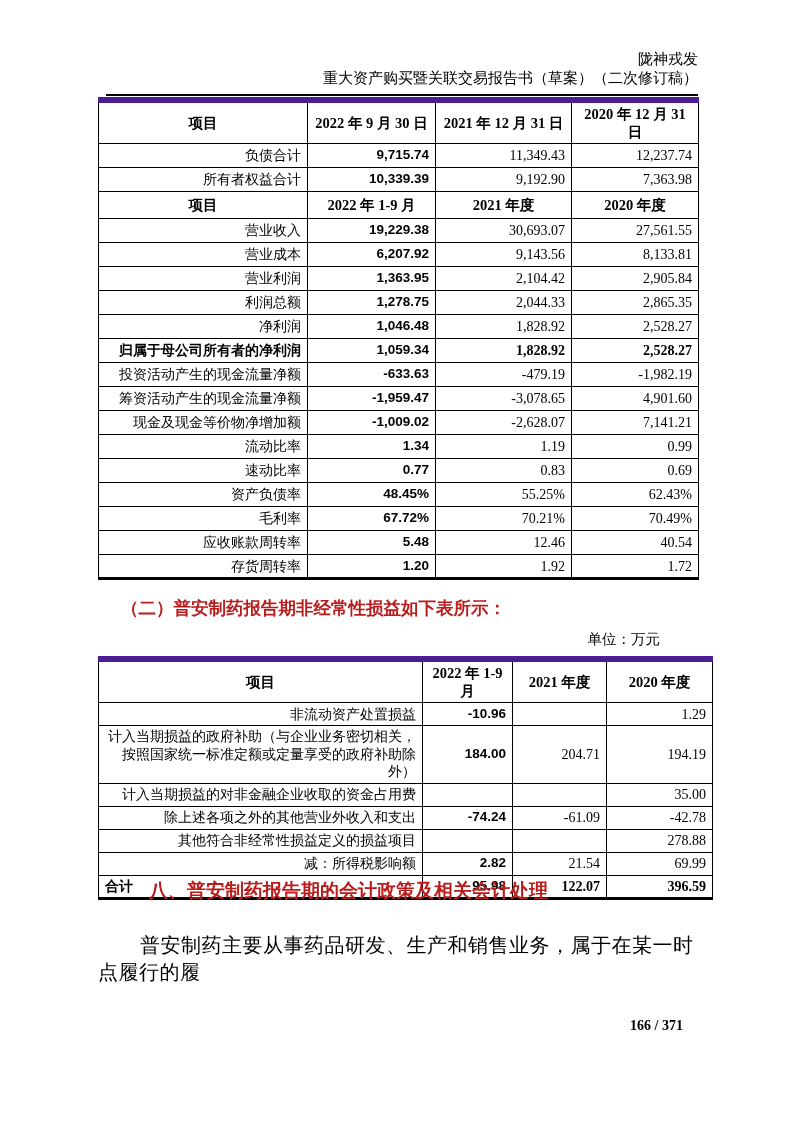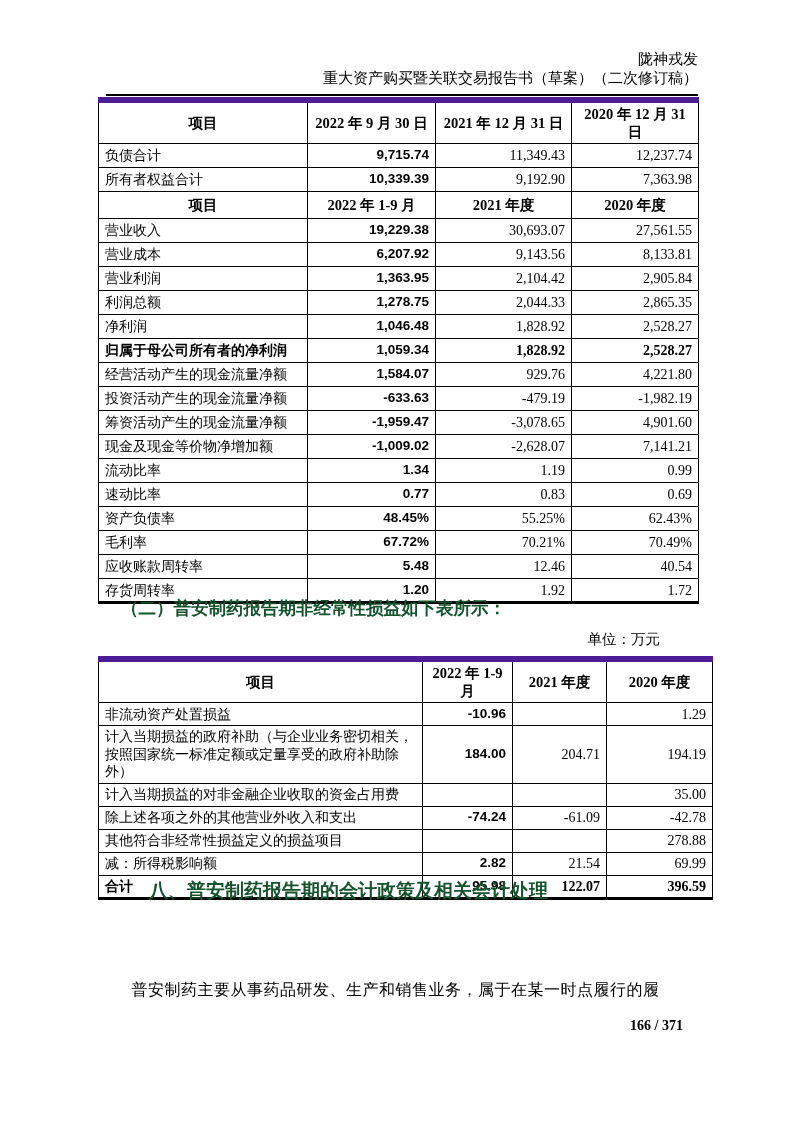--- a/index.html
+++ b/index.html
@@ -52,52 +52,52 @@
   .t2 col:nth-child(1){ width:324px; }
   .t2 col:nth-child(2){ width:90px; }
   .t2 col:nth-child(3){ width:94px; }
   .t2 col:nth-child(4){ width:106px; }
   .t2 td { height:23px; }
 
   tr.header-row td {
     font-weight:bold; text-align:center; height:27px;
     font-size:14.5px;
   }
-  td.c-label { text-align:left; }
+  td.c-label { text-align:right; }
   td.c-num   { text-align:right; font-size:14px; }
   td.c-cur   {
     font-weight:bold;
     font-family:"Liberation Sans","DejaVu Sans",sans-serif;
     font-size:13.5px;
   }
   tr.emphasis-row td.c-label { font-weight:bold; }
   tr.emphasis-row td.c-num   { font-weight:bold;margin-top:11px; }
   tr.total-row td.c-label    { font-weight:bold; text-align:left; }
   tr.total-row td.c-num      { font-weight:bold; }
 
   
   .h-sub {
     position:absolute; left:98px; width:615px;
     padding-left:23px;
     font-family:"Liberation Sans","DejaVu Sans",sans-serif;
     font-weight:bold;
-    color:#14532d;
+    color:#b91c1c;
   }
   .h-sec2 { top:596px; font-size:17.5px; }
   .h-sec8 { top:878px; font-size:19px;margin-left:28px; }
   .h-sec8-1 { top:936px; font-size:17px; }
 
   .unit-line {
     position:absolute; top:630px; left:98px; width:614px;
     text-align:right; padding-right:52px;
     font-size:14.5px;
   }
   .body-para {
-    position:absolute; top:980px; left:98px; width:600px;
-    font-size:16px;
+    position:absolute; top:932px; left:98px; width:600px;
+    font-size:20px;
     text-indent:2.1em;
     letter-spacing:0.5px;
   }
   .page-footer {
     position:absolute; top:1018px; right:110px;
     font-size:14px; font-weight:bold;
   }
 </style>
 </head>
 <body>
@@ -177,26 +177,20 @@
           <td class="c-num">1,828.92</td>
           <td class="c-num">2,528.27</td>
         </tr>
         <tr class="emphasis-row">
           <td class="c-label">归属于母公司所有者的净利润</td>
           <td class="c-num c-cur">1,059.34</td>
           <td class="c-num">1,828.92</td>
           <td class="c-num">2,528.27</td>
         </tr>
         <tr>
-          <td class="c-label">经营活动产生的现金流量净额</td>
-          <td class="c-num c-cur">1,584.07</td>
-          <td class="c-num">929.76</td>
-          <td class="c-num">4,221.80</td>
-        </tr>
-        <tr>
           <td class="c-label">投资活动产生的现金流量净额</td>
           <td class="c-num c-cur">-633.63</td>
           <td class="c-num">-479.19</td>
           <td class="c-num">-1,982.19</td>
         </tr>
         <tr>
           <td class="c-label">筹资活动产生的现金流量净额</td>
           <td class="c-num c-cur">-1,959.47</td>
           <td class="c-num">-3,078.65</td>
           <td class="c-num">4,901.60</td>

